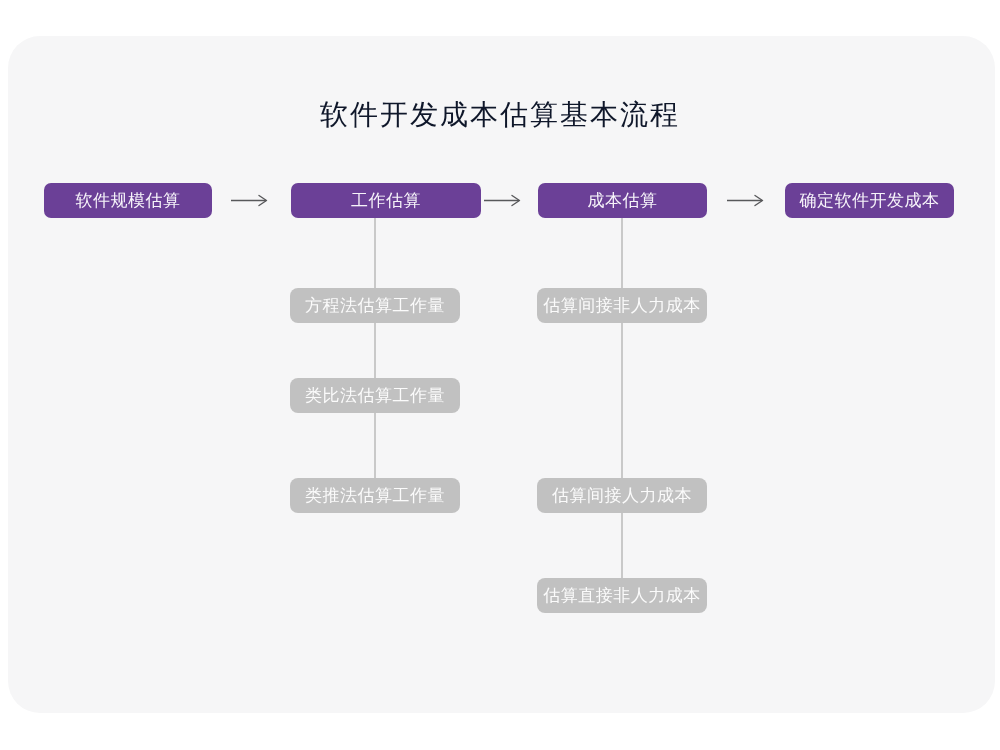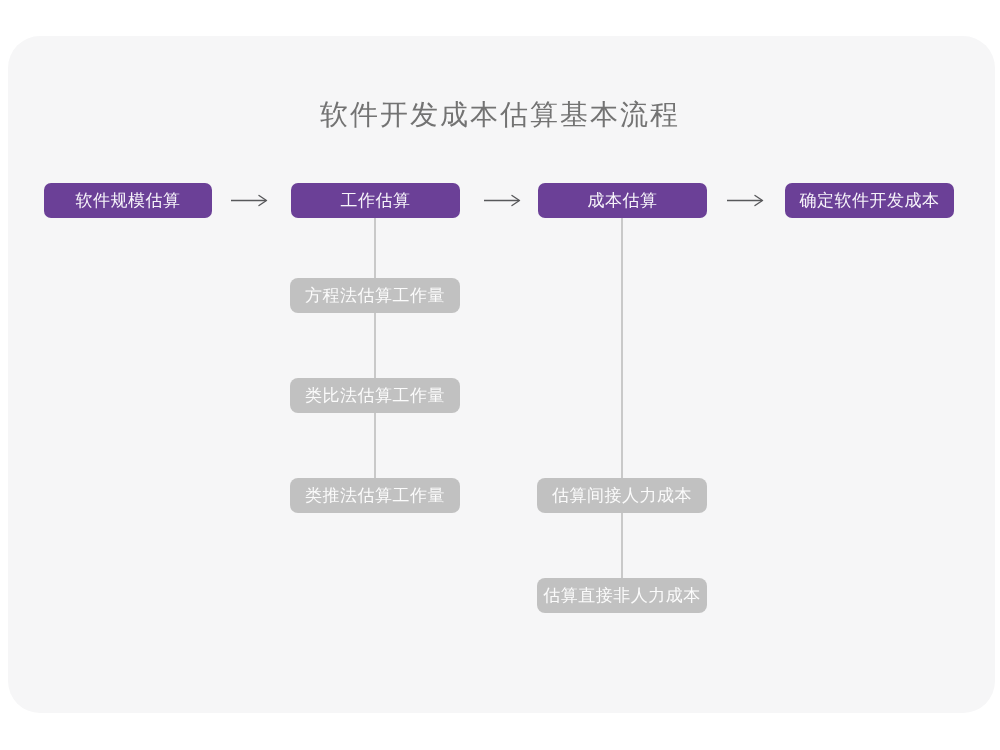--- a/index.html
+++ b/index.html
@@ -25,21 +25,21 @@
     border-radius: 32px;
   }
   .diagram-title {
     position: absolute;
     left: 0;
     top: 96px;
     width: 1000px;
     text-align: center;
     font-size: 28px;
     letter-spacing: 2px;
-    color: #737373;
+    color: #0f172a;
   }
   .node {
     position: absolute;
     height: 35px;
     display: flex;
     align-items: center;
     justify-content: center;
     box-sizing: border-box;
     border-radius: 7px;
     font-size: 17px;
@@ -52,27 +52,27 @@
     color: #f7f4fa;
     top: 183px;
   }
   .node.secondary {
     background: #c1c1c1;
     color: #fbfbfb;
     border-radius: 8px;
     width: 170px;
   }
   .main-0 { left: 44px;  width: 168px; }
-  .main-1 { left: 291px; width: 169px; }
+  .main-1 { left: 291px; width: 190px; }
   .main-2 { left: 538px; width: 169px; text-align: right; }
   .main-3 { left: 785px; width: 169px; }
 
   .col1 { left: 290px; }
   .col2 { left: 537px; }
-  .row-0 { top: 278px; text-align: center; }
+  .row-0 { top: 288px; text-align: center; }
   .row-1 { top: 378px; }
   .row-2 { top: 478px; }
   .row-3 { top: 578px; }
 
   .arrow {
     position: absolute;
     top: 194px;
     width: 40px;
     height: 13px;
     z-index: 1;
@@ -129,16 +129,17 @@
       <polyline points="29,1.5 36.5,6.5 29,11.5" fill="none" stroke="#58595b" stroke-width="1.4" stroke-linecap="round" stroke-linejoin="round"></polyline>
     </svg>
   </div>
 
   <div class="node primary main-3">确定软件开发成本</div>
 
   <div class="node secondary col1 row-0">方程法估算工作量</div>
   <div class="node secondary col1 row-1">类比法估算工作量</div>
   <div class="node secondary col1 row-2">类推法估算工作量</div>
 
+  <div class="node secondary col2 row-0">估算间接非人力成本</div>
   <div class="node secondary col2 row-3">估算直接非人力成本</div>
   <div class="node secondary col2 row-2">估算间接人力成本</div>
 
 </div>
 
 </body></html>

